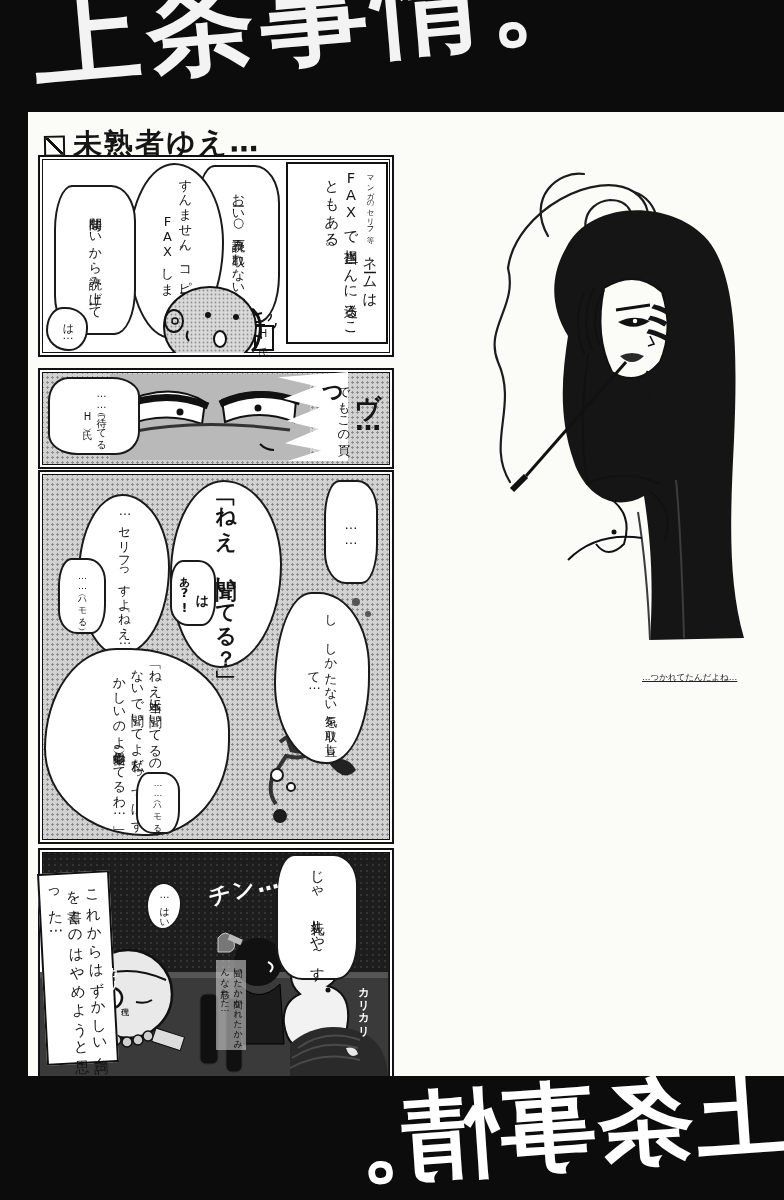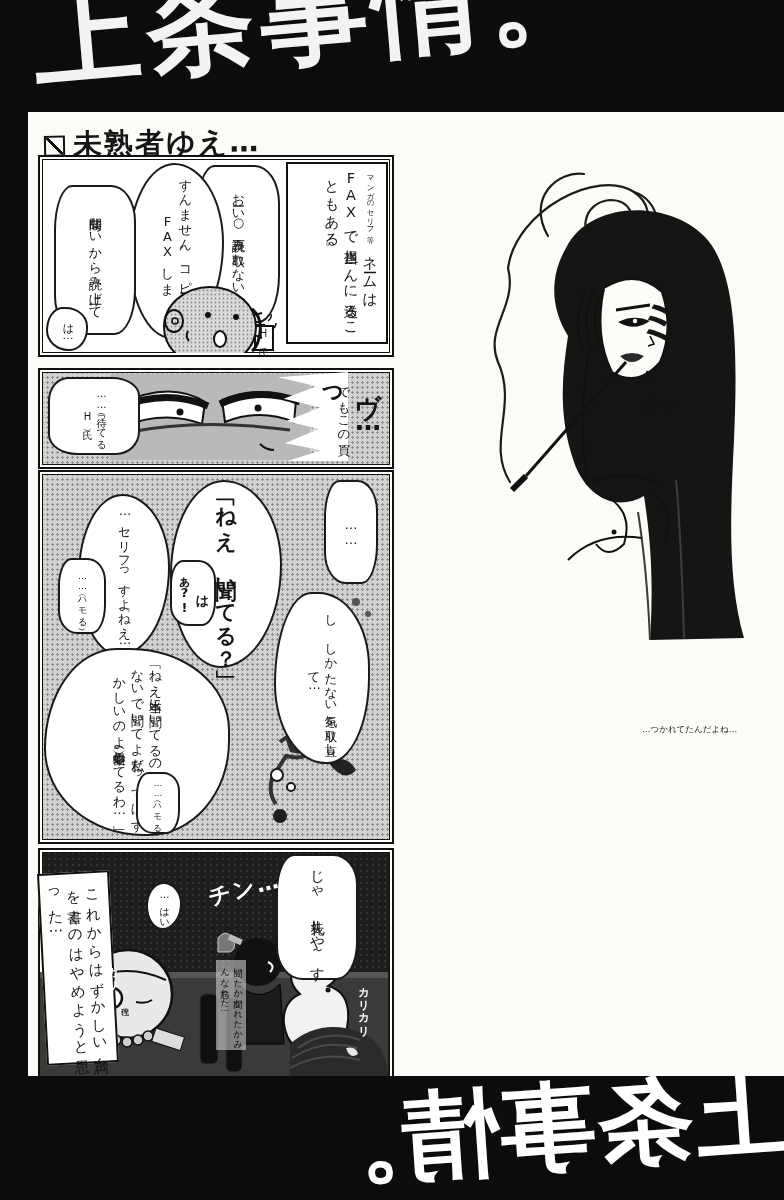--- a/index.html
+++ b/index.html
@@ -267,20 +267,20 @@
       <path d="M188,344 C208,334 236,332 262,344"></path>
       <path d="M208,356 Q236,372 226,404 Q210,420 198,404"></path>
       <path d="M252,352 Q278,370 266,402"></path>
       <path d="M170,420 C190,400 216,394 244,398"></path>
     </g>
     <circle cx="216" cy="392" r="2.5" fill="#111"></circle>
   </svg>
 
   <div class="abs v imi" style="left:636px;top:212px;height:360px;">イミ無し。</div>
 
-  <div class="abs aside-tiny" style="left:642px;top:724px;">…つかれてたんだよね…</div>
+  <div class="abs aside-tiny" style="left:642px;top:672px;text-decoration:underline;">…つかれてたんだよね…</div>
 
 
   <div class="abs bottom-banner">
     <span class="brush-title-mirror">上条事情。</span>
   </div>
 
 </div>
 
 </body></html>

